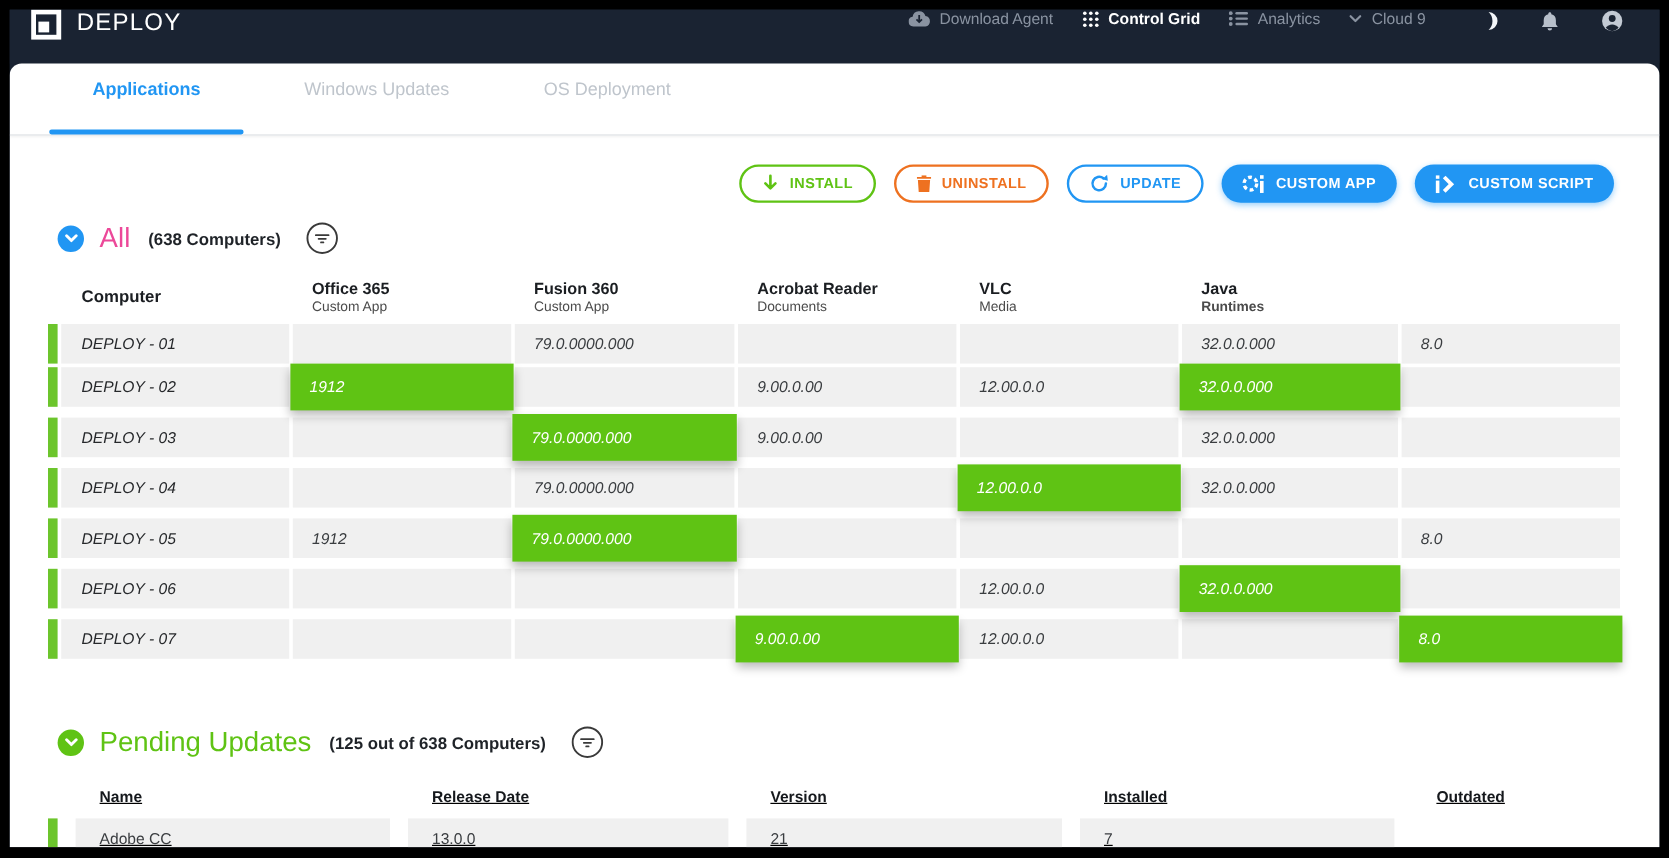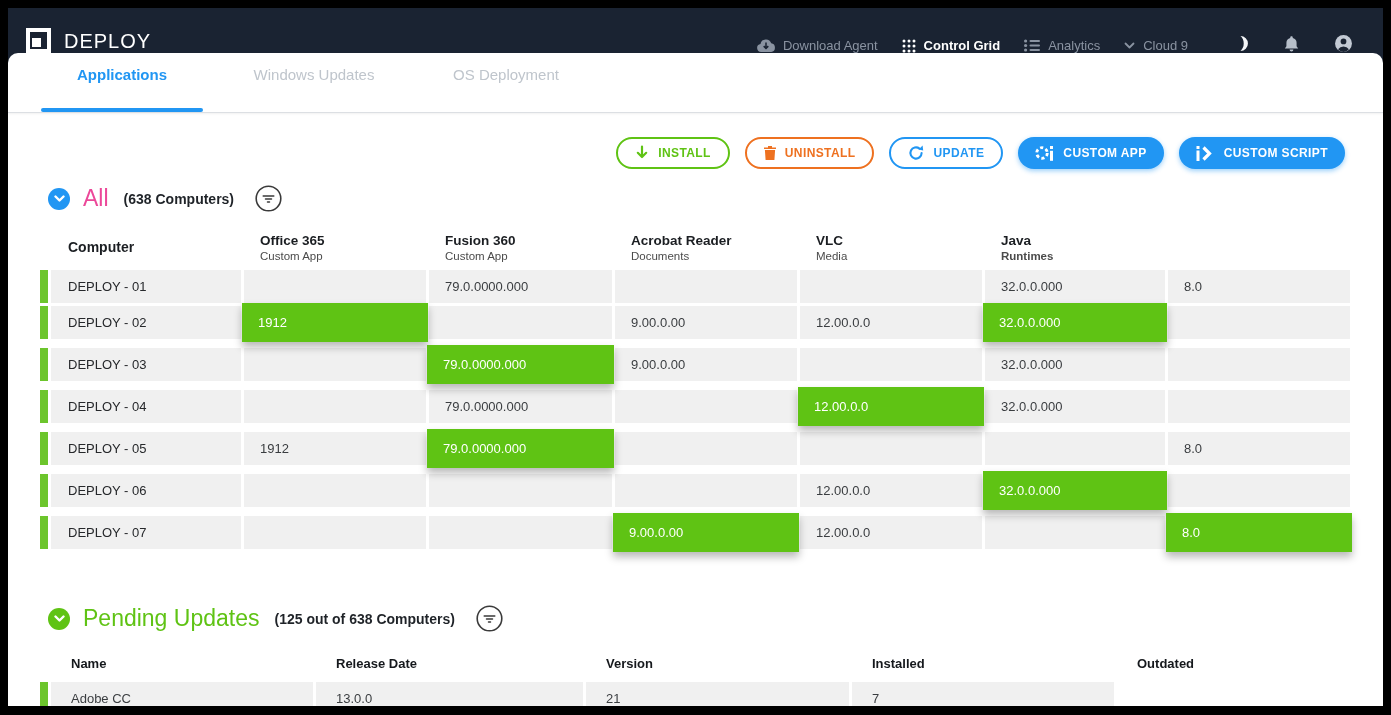--- a/index.html
+++ b/index.html
@@ -1,20 +1,20 @@
 <!DOCTYPE html>
 <html><head>
 <meta charset="utf-8">
 <style>
   * { margin:0; padding:0; box-sizing:border-box; }
   html,body { width:1391px; height:715px; background:#000; font-family:"Liberation Sans", sans-serif; overflow:hidden; }
   .frame { position:absolute; left:8px; top:8px; width:1375px; height:698px; background:#1a2332; overflow:hidden; }
 
   
-  .topnav { height:45px; display:flex; align-items:flex-end; padding:0 30px 0 18px; background:#1a2332; }
+  .topnav { height:45px; display:flex; align-items:flex-start; padding:0 30px 0 18px; background:#1a2332; }
   .logo-box { width:25px; height:25px; border:4px solid #fff; position:relative; }
   .logo-box .inner { position:absolute; left:2px; bottom:2px; width:9px; height:9px; background:#fff; }
   .brand-title { color:#fff; font-size:20px; letter-spacing:1px; margin-left:13px; font-weight:400; }
   .nav-items { margin-left:auto; display:flex; align-items:center; gap:24px; }
   .nav-item { display:flex; align-items:center; gap:8px; font-size:13px; color:#8a93a1; cursor:pointer; white-space:nowrap; }
   .nav-item.active { color:#fff; font-weight:700; }
   .nav-iconbtns { display:flex; align-items:center; gap:34px; margin-left:44px; }
   .nav-iconbtns .icon { cursor:pointer; display:flex; align-items:center; }
   .icon { display:inline-flex; align-items:center; justify-content:center; line-height:0; }
 
@@ -44,27 +44,27 @@
   .apps-table { margin:2px 38px 0 32px; }
   .agrid { display:grid; grid-template-columns:8px 190px 182px 183px 182px 182px 180px 182px; column-gap:3px; }
   .ahead { height:46px; align-items:center; }
   .ahead .col-computer { font-size:14px; font-weight:700; color:#1b1e22; padding-left:17px; }
   .ahead .col-app { padding-left:16px; }
   .ahead .app-name { font-size:13.5px; font-weight:700; color:#1b1e22; }
   .ahead .app-cat { font-size:11.5px; color:#4b4b4b; margin-top:2px; }
   .ahead .app-cat.bold { font-weight:700; }
   .arow { margin-bottom:3px; }
   .rowbar { background:#6cc52c; height:33px; }
-  .cell { background:#f0f0f0; height:33px; display:flex; align-items:center; padding-left:16px; font-size:13px; color:#3a3d40; }
+  .cell { background:#f0f0f0; height:33px; display:flex; align-items:center; padding-left:16px; font-size:13px; color:#3a3d40;font-style:italic; }
   .cell.computer { padding-left:17px; color:#26282b; }
   .cell.hl { position:relative; top:-3px; height:39px; margin-left:-2px; width:calc(100% + 4px); background:#5fc314; color:#fff; z-index:2; box-shadow:0 5px 8px rgba(0,0,0,.28); }
 
   
   .pending-head { margin-top:50px; }
-  .pgrid { display:grid; grid-template-columns:8px 262px 267px 263px 262px 234px; column-gap:3px; }
+  .pgrid { display:grid; grid-template-columns:8px 262px 267px 263px 262px 234px; column-gap:15px;text-decoration:underline; }
   .phead { height:38px; align-items:center; }
   .phead .ph { font-size:13px; font-weight:700; color:#15181c; padding-left:20px; }
   .prow { margin-bottom:3px; }
   .pcell { background:#f0f0f0; height:33px; display:flex; align-items:center; padding-left:20px; font-size:13px; color:#3a3d40; }
 </style>
 </head>
 <body>
 
 <div class="frame">
 

